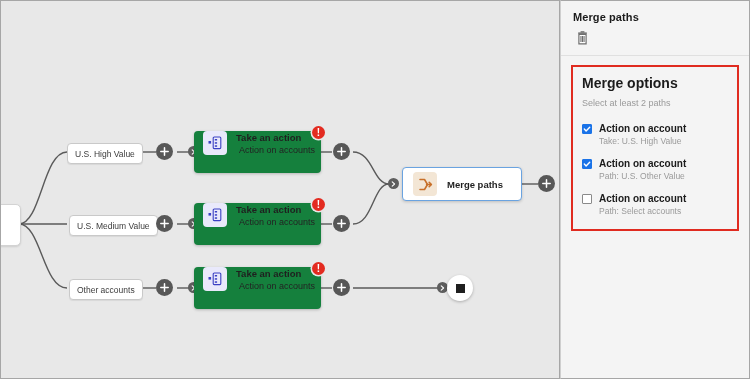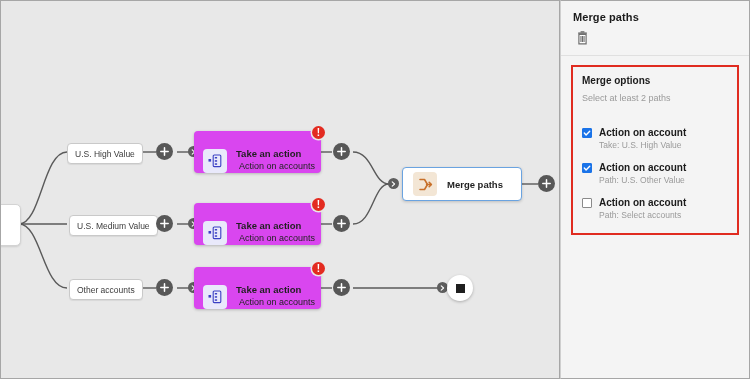--- a/index.html
+++ b/index.html
@@ -45,23 +45,23 @@
 
   
   .chev{
     position:absolute;width:11px;height:11px;border-radius:50%;
     background:#5e5e5e;display:flex;align-items:center;justify-content:center;
   }
   .chev svg{display:block;}
 
   
   .card{
-    position:absolute;background:#d946ef;border-radius:4px;
+    position:absolute;background:#15803d;border-radius:4px;
     box-shadow:0 1px 3px rgba(0,0,0,.22);
-    display:flex;align-items:flex-end;padding:0 10px 0 9px;
+    display:flex;align-items:flex-start;padding:0 10px 0 9px;
     box-sizing:border-box;
   }
   .card .ic{
     width:24px;height:24px;border-radius:4px;background:#e9e9fb;
     display:flex;align-items:center;justify-content:center;flex:0 0 auto;margin-right:9px;
   }
   .card .txt{display:flex;flex-direction:column;justify-content:center;min-width:0;}
   .card .t1{font-size:9.5px;font-weight:bold;color:#1f1f1f;line-height:13px;white-space:nowrap;}
   .card .t2{font-size:9px;color:#232323;line-height:13px;white-space:nowrap;display:flex;align-items:center;gap:3px;}
 
@@ -101,22 +101,22 @@
   }
   .panel-head{padding:10px 12px 0 12px;}
   .panel-title{font-size:11px;font-weight:bold;color:#1b1b1b;letter-spacing:.1px;}
   .panel-tools{padding:6px 12px 8px 12px;border-bottom:1px solid #e0e0e0;}
   .trash-btn{width:18px;height:18px;display:flex;align-items:center;justify-content:center;cursor:pointer;}
 
   .opt-box{
     margin:9px 10px 0 10px;border:2px solid #e02b20;background:#f4f4f4;
     padding:8px 9px 12px 9px;box-sizing:border-box;
   }
-  .opt-title{font-size:10px;font-weight:bold;color:#1b1b1b;margin-bottom:7px;}
-  .opt-sub{font-size:9px;color:#9a9a9a;margin-bottom:24px;}
+  .opt-title{font-size:14px;font-weight:bold;color:#1b1b1b;margin-bottom:7px;}
+  .opt-sub{font-size:9px;color:#9a9a9a;margin-bottom:15px;}
 
   .opt-row{margin-bottom:11px;}
   .opt-row:last-child{margin-bottom:0;}
   .opt-line{display:flex;align-items:flex-start;gap:7px;}
   .cb{
     width:10px;height:10px;box-sizing:border-box;flex:0 0 auto;margin-top:1px;
     border:1px solid #8a8a8a;background:#ffffff;border-radius:1px;
     display:flex;align-items:center;justify-content:center;cursor:pointer;
   }
   .cb.on{background:#1a73e8;border-color:#1a73e8;}

